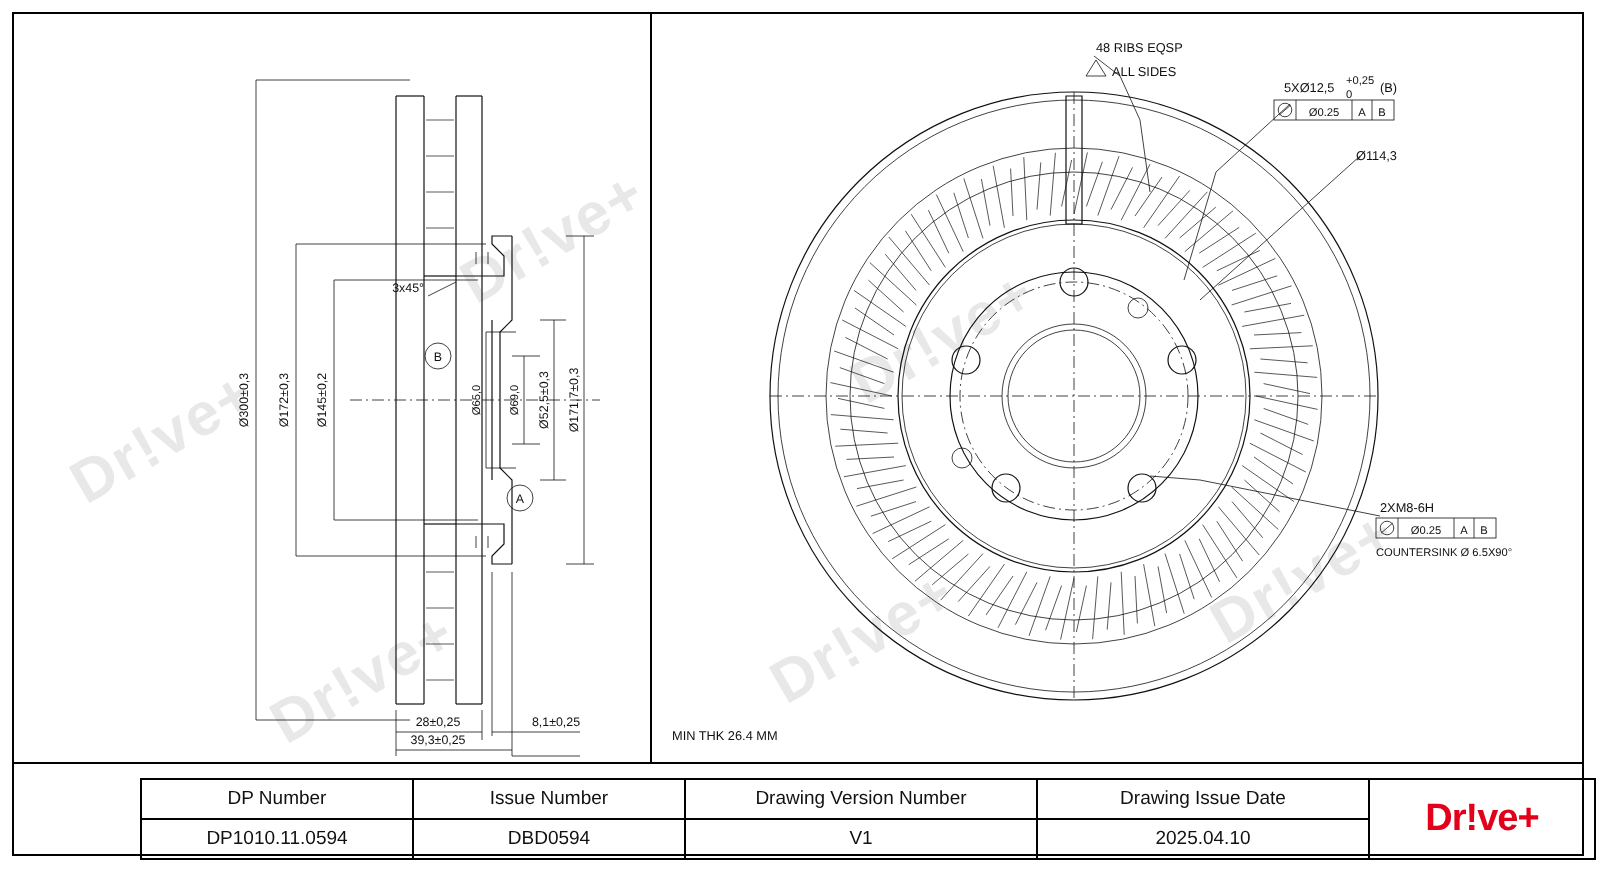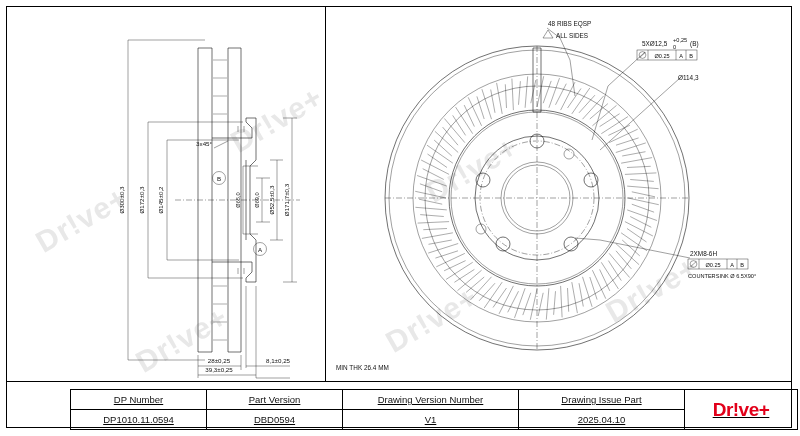--- a/index.html
+++ b/index.html
@@ -62,21 +62,20 @@
     left: 70px;
     top: 389px;
     width: 722px;
     height: 39px;
     box-sizing: border-box;
   }
   .tb-table {
     border-collapse: collapse;
     width: 722px;
     table-layout: fixed;
-    text-decoration: underline;
   }
   .tb-table th, .tb-table td {
     border: 1px solid #000;
     text-align: center;
     font-size: 9.5px;
     height: 19px;
     padding: 0;
     color: #111;
   }
   .tb-table th { font-weight: normal; }
@@ -422,23 +421,23 @@
       <text class="dim-s" x="742" y="267" text-anchor="middle">B</text>
       <text class="dim-s" x="688" y="278">COUNTERSINK Ø 6.5X90°</text>
     </g>
   </svg>
 
   <div class="title-block">
     <table class="tb-table">
       <tbody>
           <tr>
         <th class="col1">DP Number</th>
-        <th class="col2">Part Version</th>
+        <th class="col2">Issue Number</th>
         <th class="col3">Drawing Version Number</th>
-        <th class="col4">Drawing Issue Part</th>
+        <th class="col4">Drawing Issue Date</th>
         <td class="col5 logo-cell" rowspan="2">
           <span class="logo">Dr!ve+</span>
         </td>
       </tr>
       <tr>
         <td class="col1">DP1010.11.0594</td>
         <td class="col2">DBD0594</td>
         <td class="col3">V1</td>
         <td class="col4">2025.04.10</td>
       </tr>

